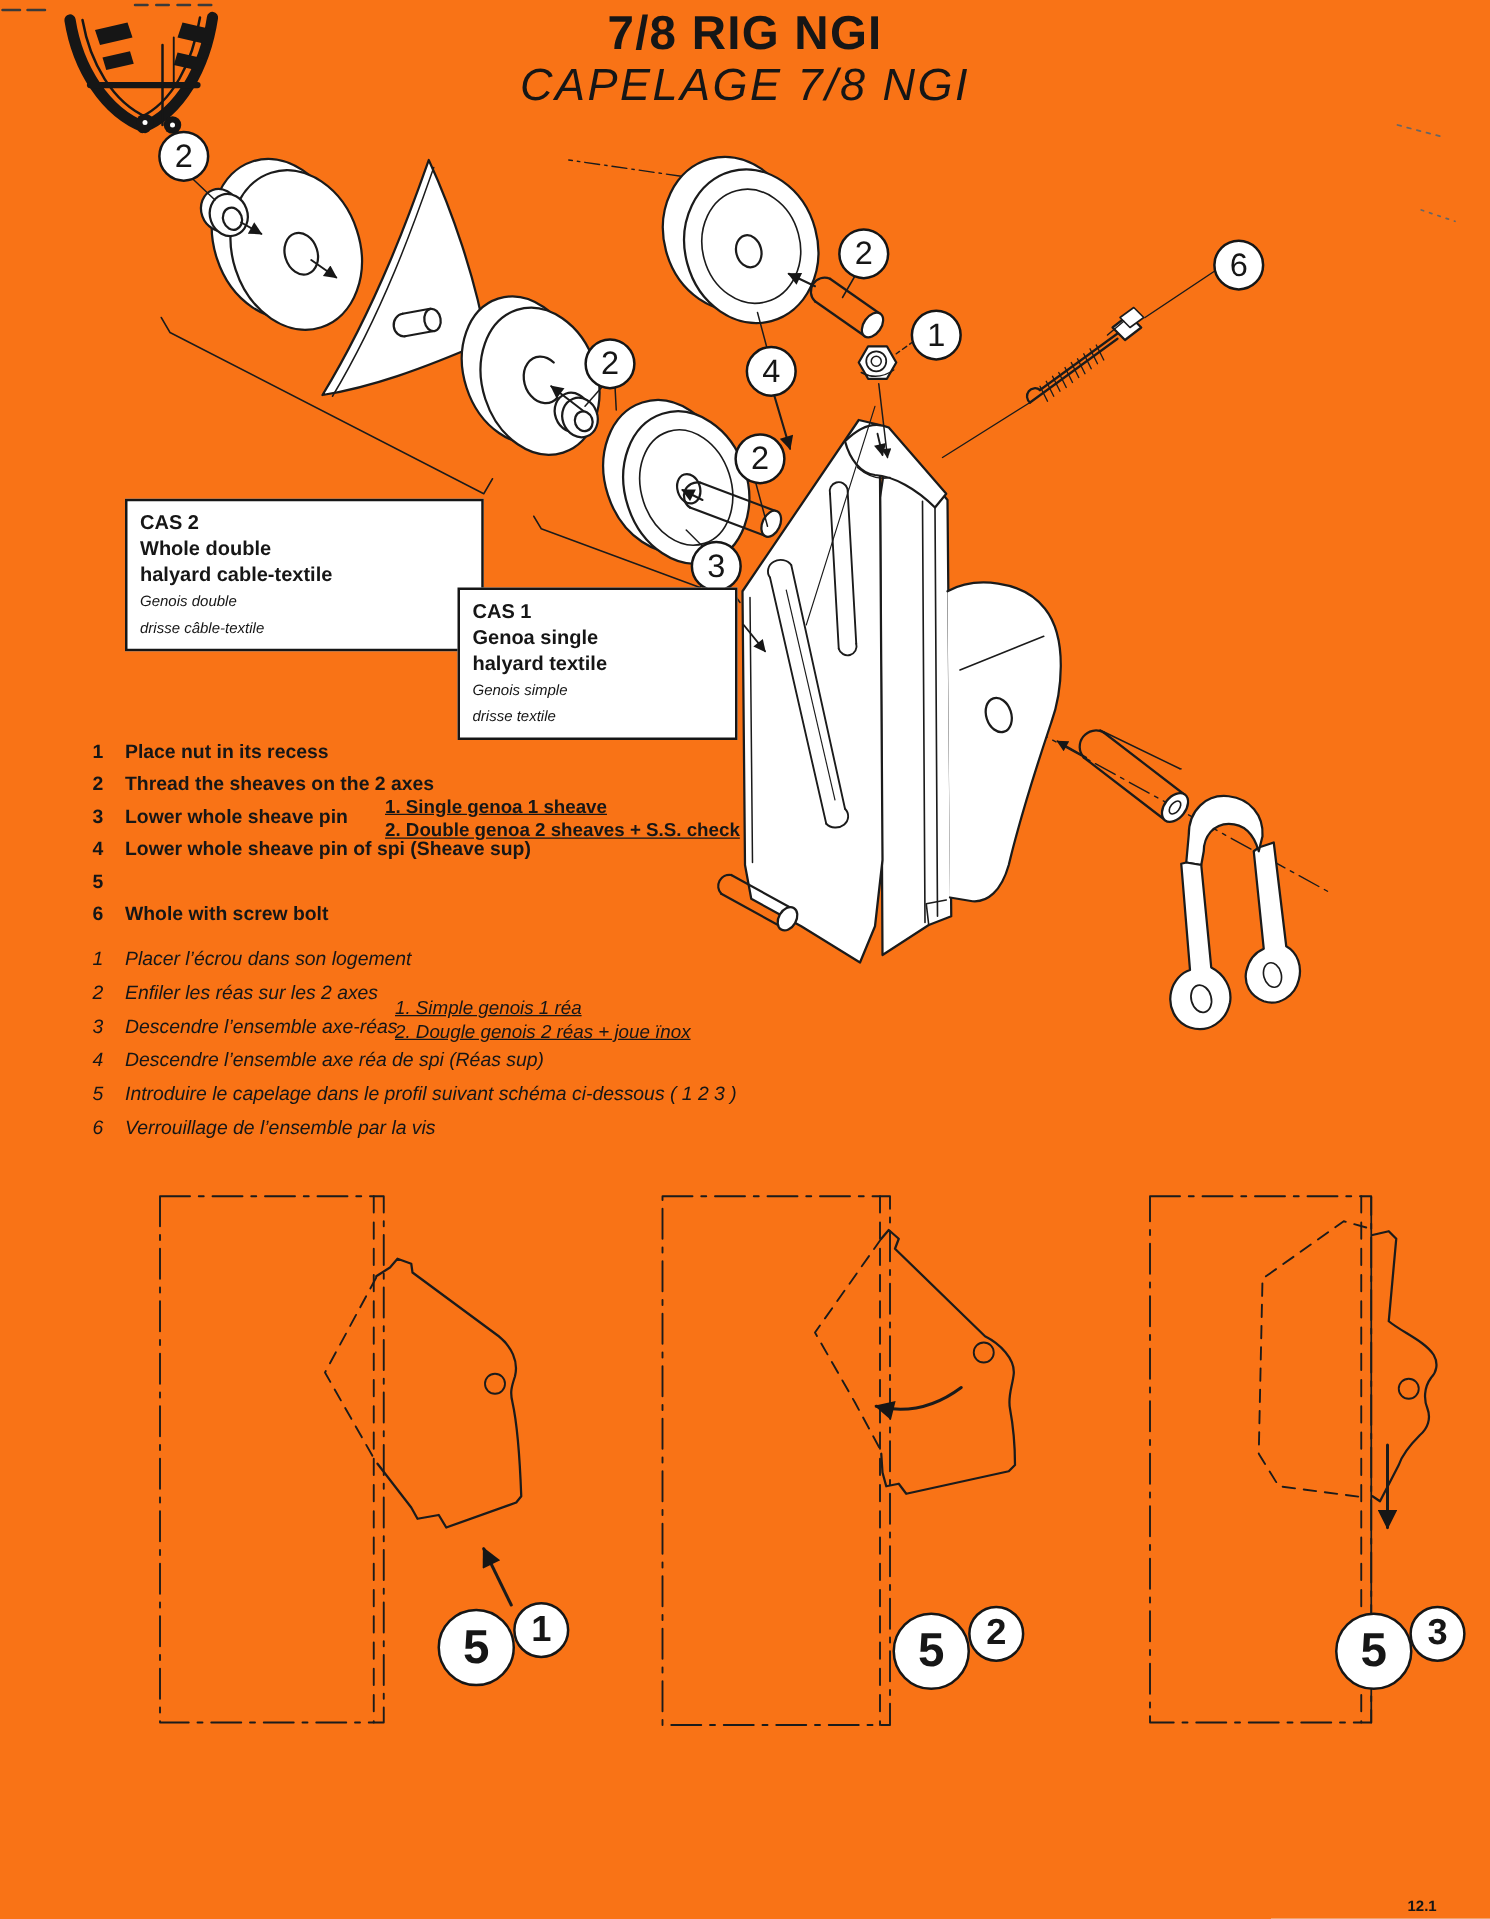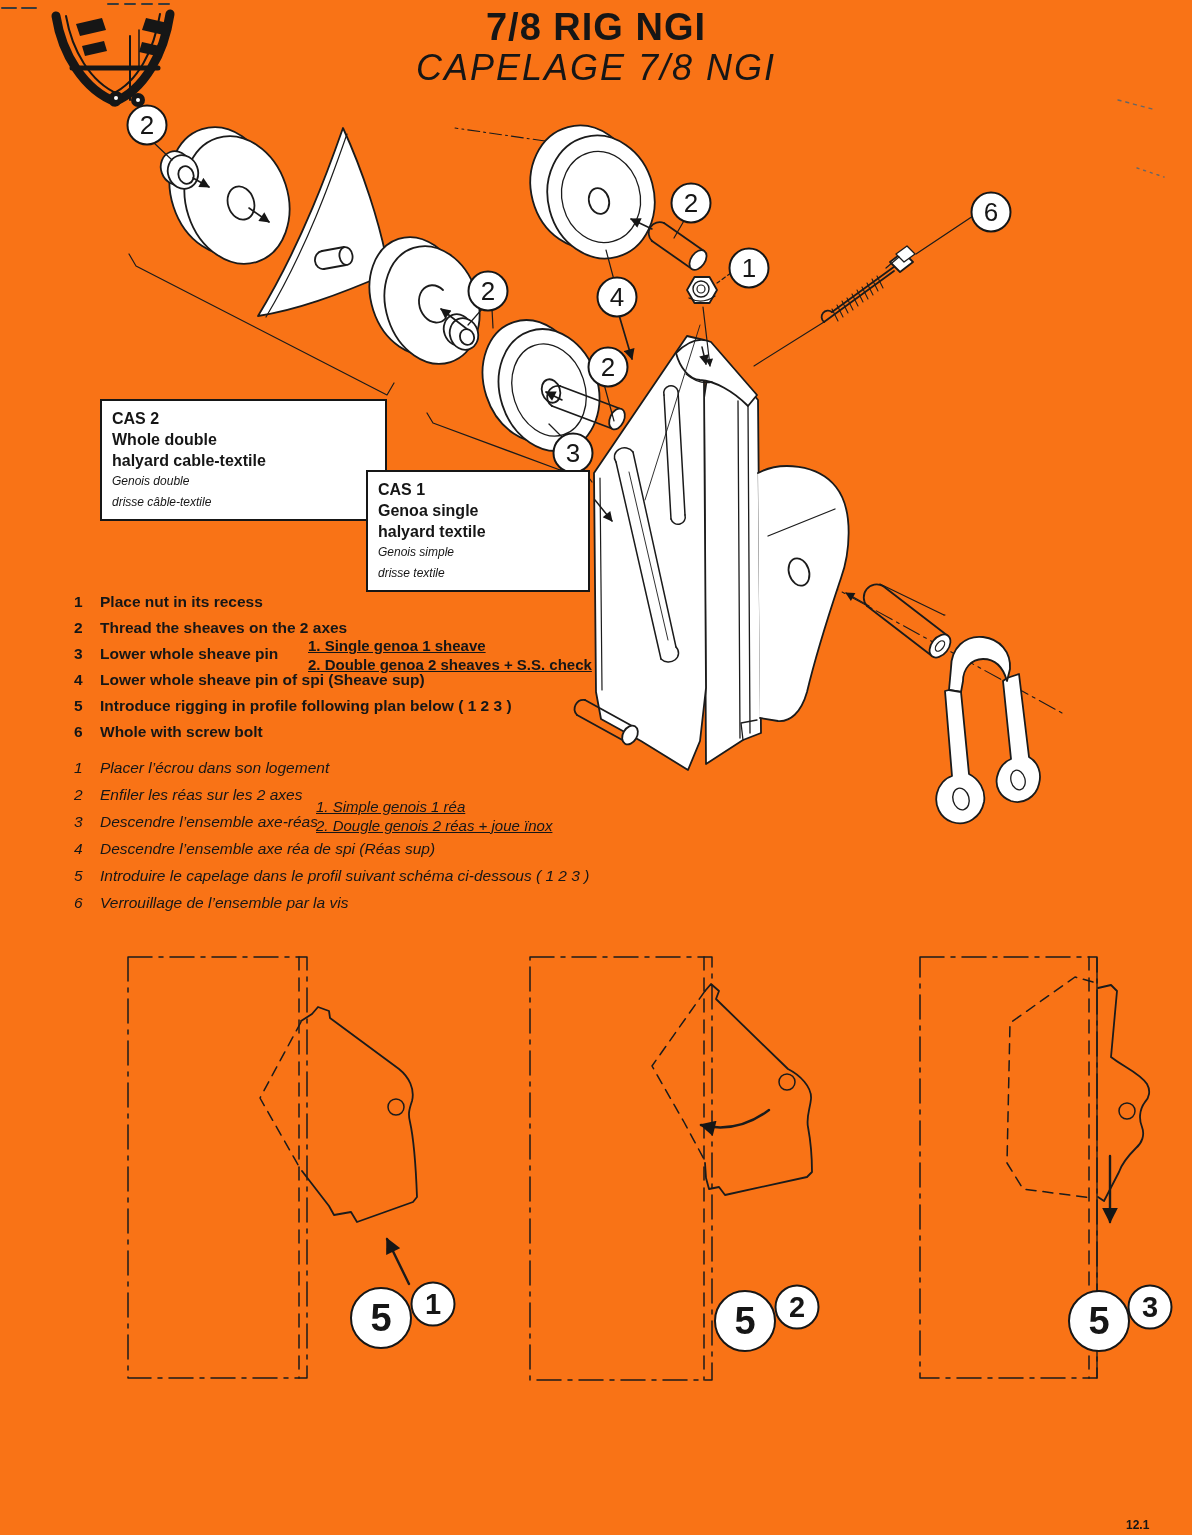--- a/index.html
+++ b/index.html
@@ -323,21 +323,20 @@
     <div class="ins-row">
       <span class="ins-num">3</span>
       <span class="ins-text">Lower whole sheave pin</span>
     </div>
     <div class="ins-row">
       <span class="ins-num">4</span>
       <span class="ins-text">Lower whole sheave pin of spi (Sheave sup)</span>
     </div>
     <div class="ins-row">
       <span class="ins-num">5</span>
-      <span class="ins-text">Introduce rigging in profile following plan below ( 1   2   3 )</span>
     </div>
     <div class="ins-row">
       <span class="ins-num">6</span>
       <span class="ins-text">Whole with screw bolt</span>
     </div>
   </div>
   <div class="sidenote en" style="left:308px;top:636px;">
     <div>1.  Single genoa 1 sheave</div>
     <div>2.  Double genoa 2 sheaves + S.S. check</div>
   </div>

